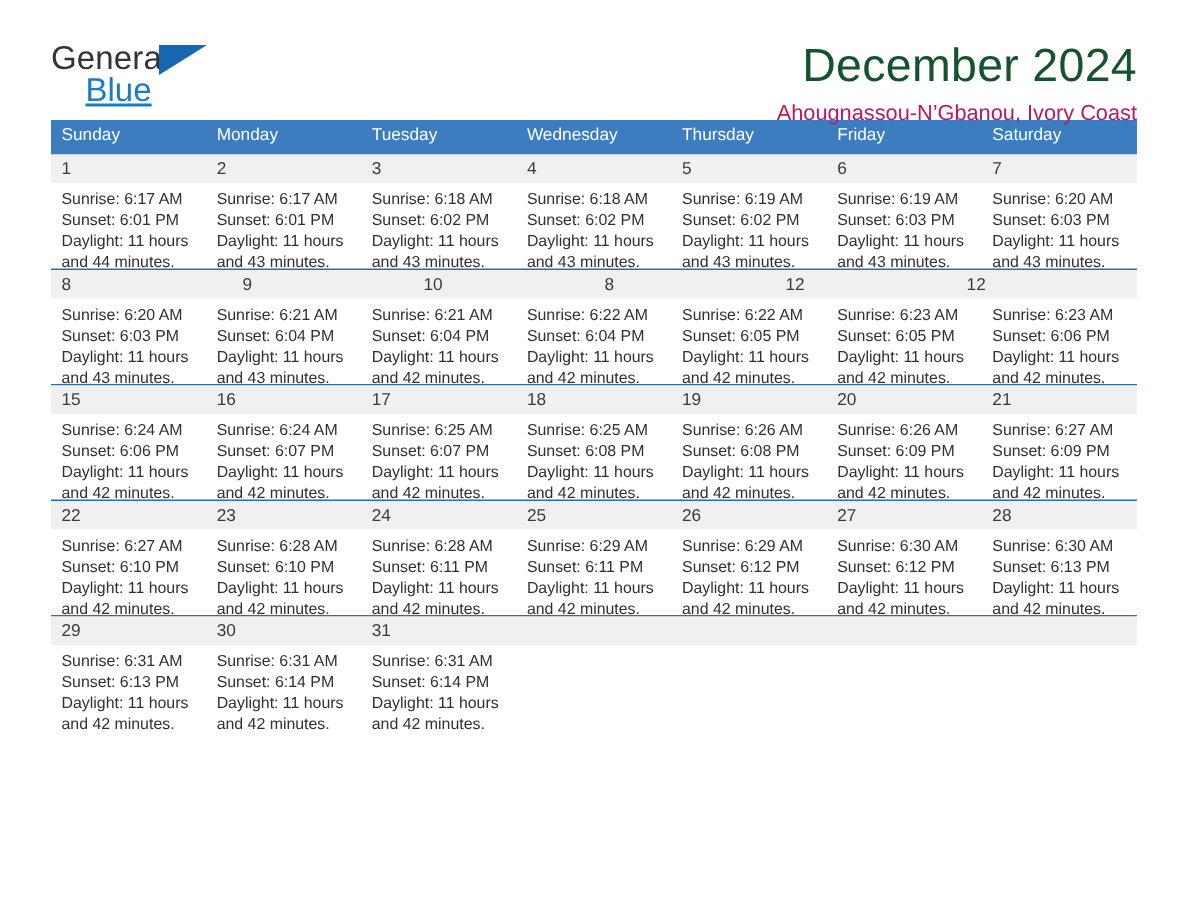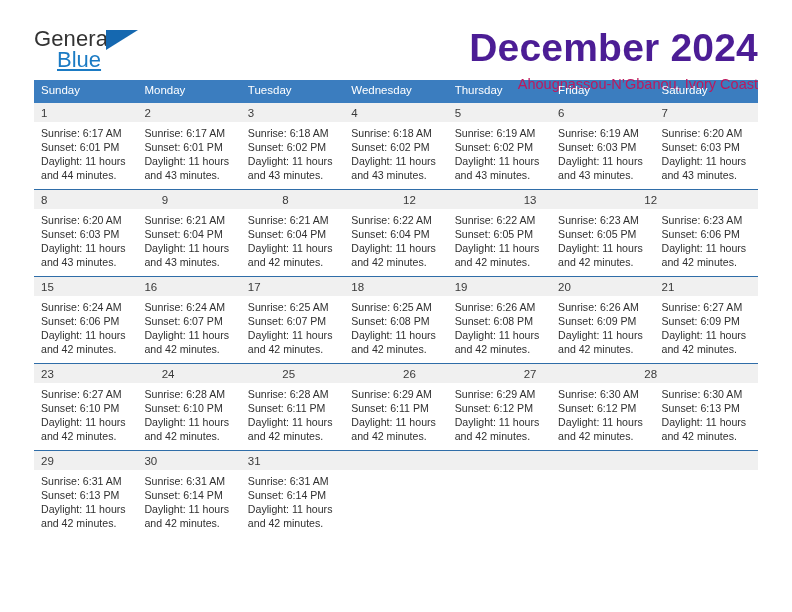--- a/index.html
+++ b/index.html
@@ -63,23 +63,23 @@
     height: 0;
     border-left: 32px solid #1568b0;
     border-bottom: 20px solid transparent;
   }
 
   .titles {
     text-align: right;
     flex: 0 0 auto;
   }
   .cal-title {
-    font-size: 39px;
-    font-weight: bold;
-    color: #4c1d95;
+    font-size: 31px;
+    font-weight: normal;
+    color: #14532d;
     line-height: 1.05;
     letter-spacing: .2px;
   }
   .cal-subtitle {
     font-size: 14.5px;
     color: #be185d;
     margin-top: 8px;
     line-height: 1.1;
   }
 
@@ -119,21 +119,21 @@
     font-size: 11.5px;
     color: #3a3a3a;
     padding: 4px 0 4px 7px;
     box-sizing: border-box;
     line-height: 1.2;
     height: 19px;
   }
   .week-body {
     display: flex;
     background: #ffffff;
-    height: 67px;
+    height: 57px;
   }
   .daycell {
     flex: 1 1 0;
     min-width: 0;
     padding: 4px 4px 0 7px;
     box-sizing: border-box;
   }
   .dayline {
     font-size: 10.6px;
     line-height: 14.2px;
@@ -225,23 +225,23 @@
               <div class="dayline">Sunset: 6:03 PM</div>
               <div class="dayline">Daylight: 11 hours</div>
               <div class="dayline">and 43 minutes.</div>
             </div>
           </div>
         </div>
         <div class="week">
           <div class="week-numbers">
             <div class="daynum">8</div>
             <div class="daynum">9</div>
+            <div class="daynum">10</div>
             <div class="daynum">8</div>
             <div class="daynum">12</div>
-            <div class="daynum">13</div>
             <div class="daynum">12</div>
           </div>
           <div class="week-body">
             <div class="daycell">
               <div class="dayline">Sunrise: 6:20 AM</div>
               <div class="dayline">Sunset: 6:03 PM</div>
               <div class="dayline">Daylight: 11 hours</div>
               <div class="dayline">and 43 minutes.</div>
             </div>
             <div class="daycell">
@@ -332,20 +332,21 @@
             <div class="daycell">
               <div class="dayline">Sunrise: 6:27 AM</div>
               <div class="dayline">Sunset: 6:09 PM</div>
               <div class="dayline">Daylight: 11 hours</div>
               <div class="dayline">and 42 minutes.</div>
             </div>
           </div>
         </div>
         <div class="week">
           <div class="week-numbers">
+            <div class="daynum">22</div>
             <div class="daynum">23</div>
             <div class="daynum">24</div>
             <div class="daynum">25</div>
             <div class="daynum">26</div>
             <div class="daynum">27</div>
             <div class="daynum">28</div>
           </div>
           <div class="week-body">
             <div class="daycell">
               <div class="dayline">Sunrise: 6:27 AM</div>

